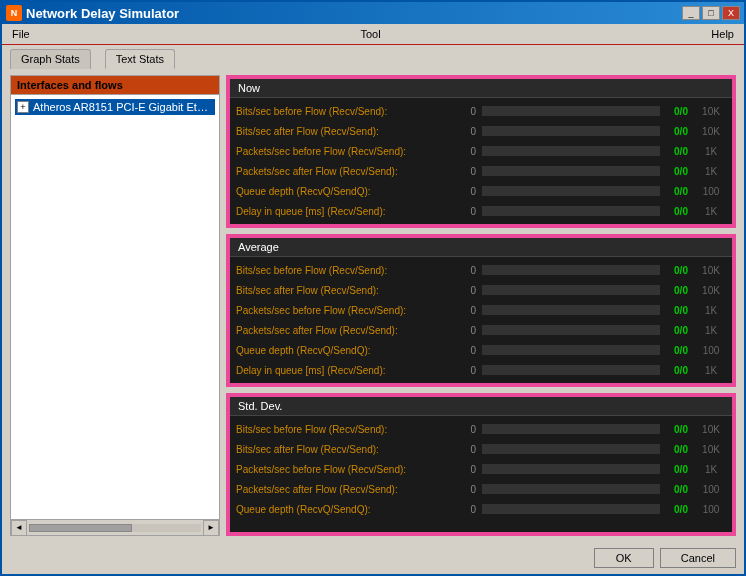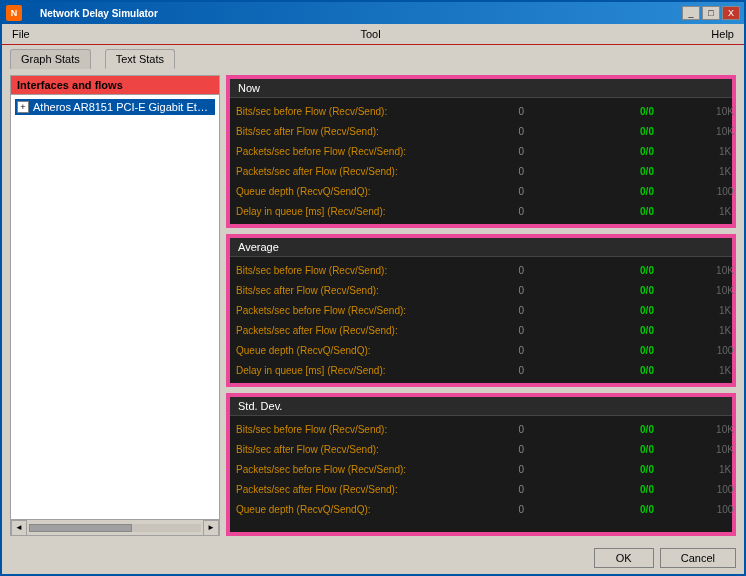--- a/index.html
+++ b/index.html
@@ -36,23 +36,22 @@
       border-radius: 2px;
       display: flex;
       align-items: center;
       justify-content: center;
       font-size: 9px;
       color: white;
       font-weight: bold;
     }
     .title-text {
       flex: 1;
-      font-size: 10px;
+      font-size: 13px;
       font-weight: bold;
-      margin-left: 14px;
     }
     .title-buttons {
       display: flex;
       gap: 2px;
     }
     .title-btn {
       width: 18px;
       height: 14px;
       background: #d4d0c8;
       border: 1px solid #888;
@@ -109,21 +108,21 @@
     }
     .left-panel {
       width: 210px;
       flex-shrink: 0;
       border: 1px solid #a0a0a0;
       background: white;
       display: flex;
       flex-direction: column;
     }
     .left-panel-title {
-      background: #ef4444;
+      background: #c2410c;
       border-bottom: 1px solid #a0a0a0;
       padding: 3px 6px;
       font-size: 11px;
       font-weight: bold;
     }
     .tree-area {
       flex: 1;
       padding: 4px;
       overflow: auto;
     }
@@ -213,21 +212,20 @@
       flex: 1;
       padding: 4px 6px;
       display: flex;
       flex-direction: column;
       gap: 2px;
     }
     .stat-row {
       display: flex;
       align-items: center;
       height: 18px;
-      gap: 48px;
     }
     .stat-label {
       color: #cc8800;
       width: 220px;
       font-size: 10px;
       flex-shrink: 0;
     }
     .stat-value {
       color: #888;
       width: 20px;

